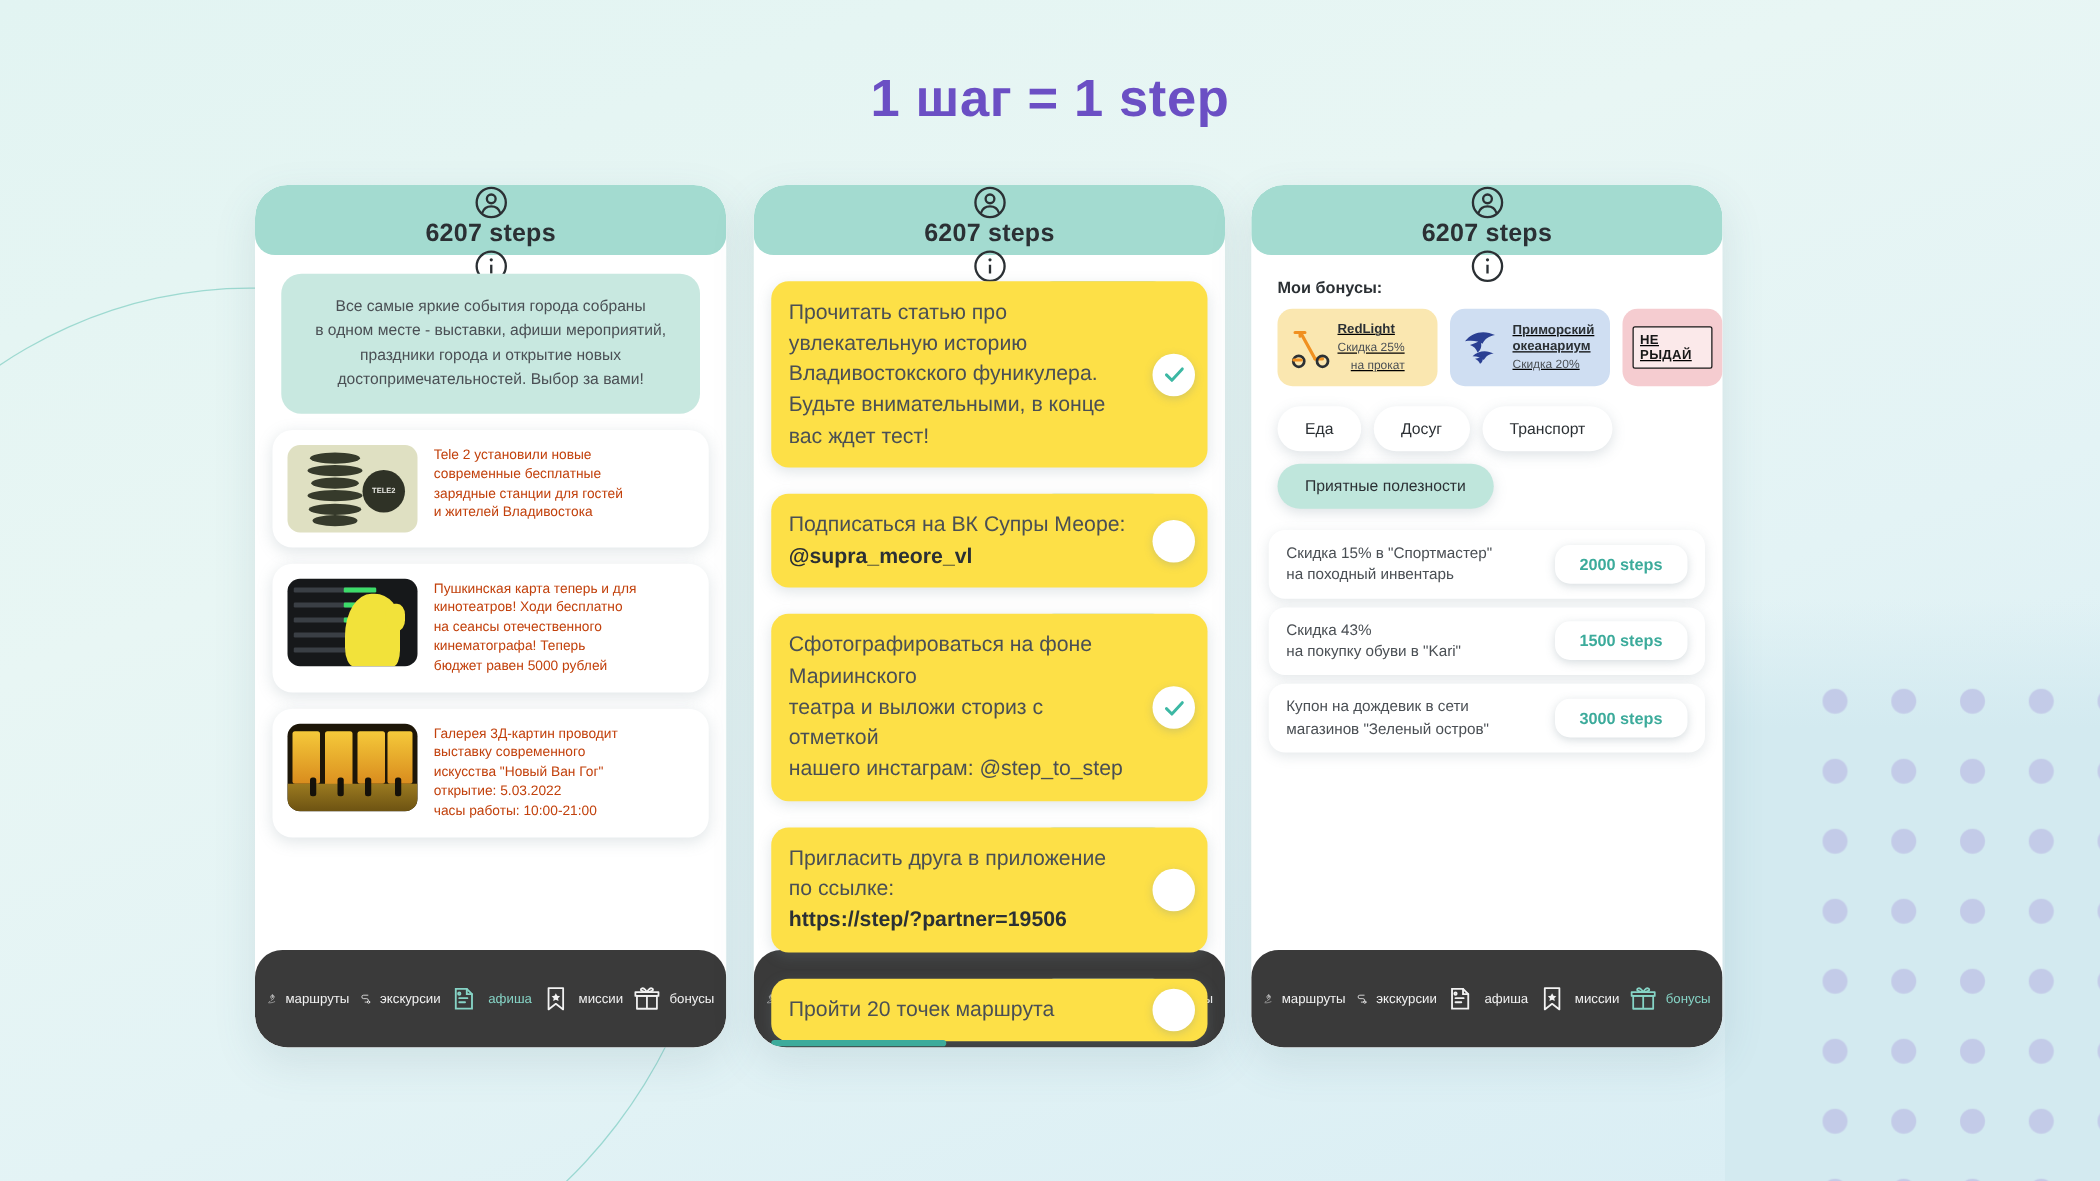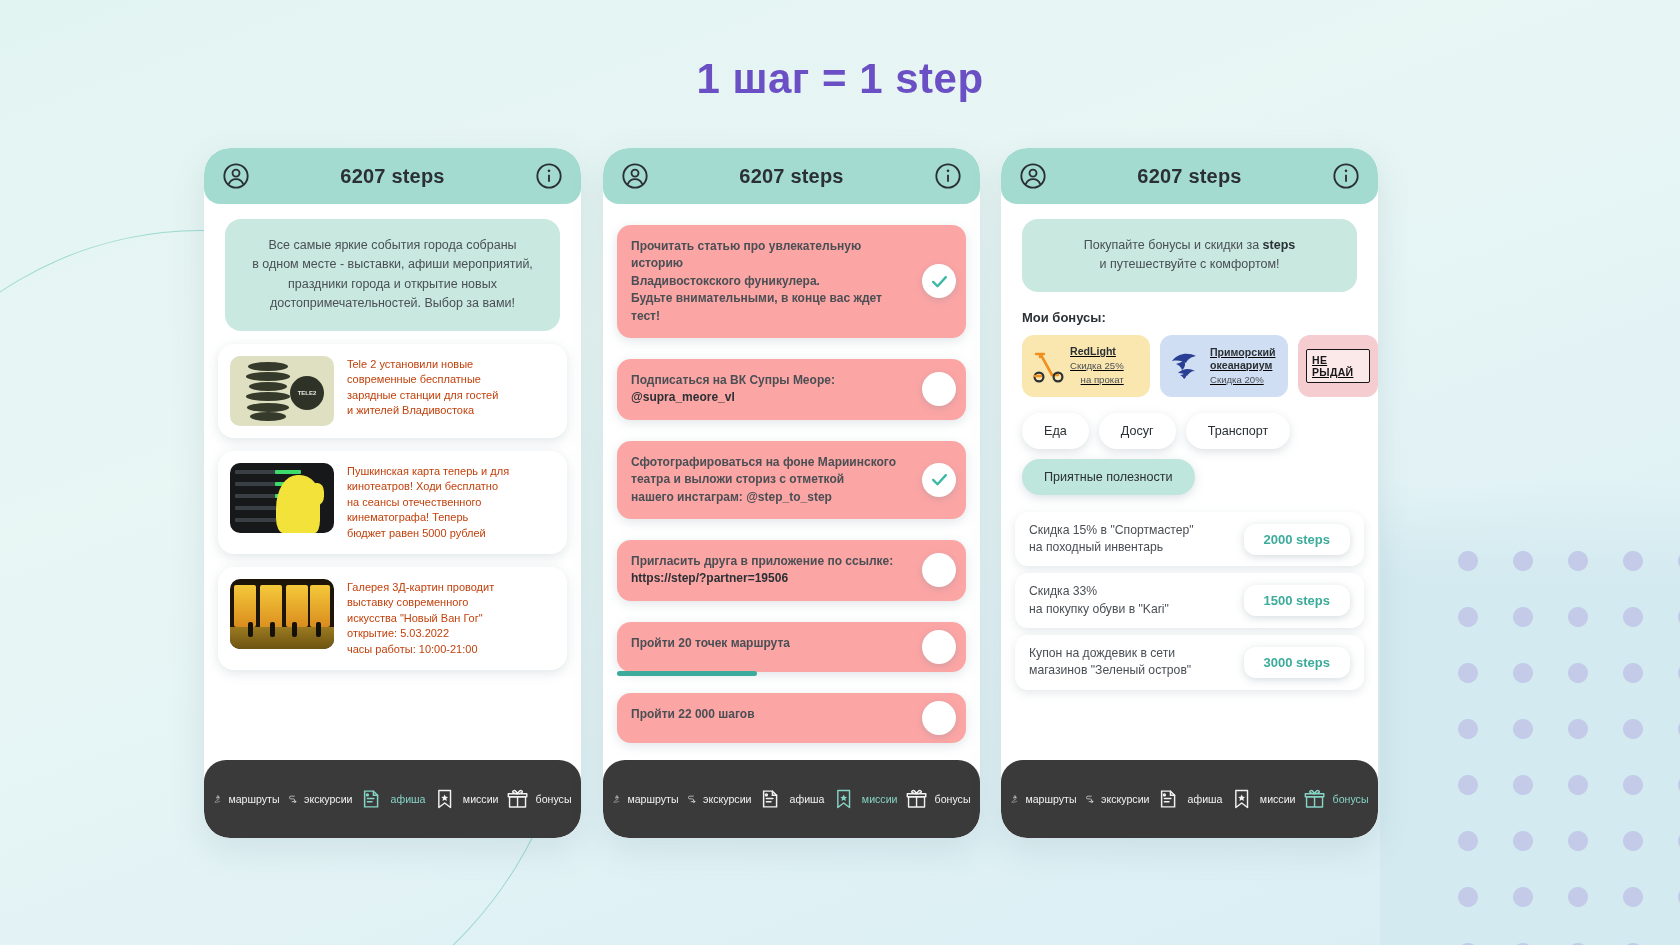--- a/index.html
+++ b/index.html
@@ -54,20 +54,21 @@
   #phone-1 { left: 204px; }
   #phone-2 { left: 603px; }
   #phone-3 { left: 1001px; }
 
   .phone-header {
     height: 56px;
     background: #a3dbd0;
     border-radius: 26px 26px 16px 16px;
     display: flex; align-items: center; justify-content: space-between;
     padding: 0 18px;
+    flex-direction: column;
   }
   .phone-header .title {
     font-size: 20px; font-weight: bold; color: #2b3034; letter-spacing: .2px;
   }
   .icon-btn { width: 28px; height: 28px; display: block; }
 
   .phone-body {
     position: relative;
     height: calc(100% - 56px);
     padding: 0 14px;
@@ -153,27 +154,26 @@
   .mission-item { position: relative; margin-bottom: 7px; }
   .steps-chip {
     position: absolute; right: 34px; top: 0;
     background: #a9ded3; color: #31373c;
     font-size: 12.5px; padding: 4px 19px 7px 19px;
     border-radius: 10px 10px 0 0;
     z-index: 1;
   }
   .mission-card {
     position: relative; margin-top: 21px;
-    background: #fca5a5; border-radius: 14px;
+    background: #fde047; border-radius: 14px;
     box-shadow: 0 3px 11px rgba(120,140,150,.22);
     padding: 13px 58px 13px 14px;
     min-height: 50px;
-    font-size: 12px; line-height: 1.45; color: #4a4f54;
+    font-size: 17px; line-height: 1.45; color: #4a4f54;
     z-index: 2;
-    font-weight: bold;
   }
   .mission-card b { color: #2b3034; }
   .mission-check {
     position: absolute; right: 10px; top: 50%; transform: translateY(-50%);
     width: 34px; height: 34px; border-radius: 50%;
     background: #fff; box-shadow: 0 2px 7px rgba(120,140,150,.3);
     display: flex; align-items: center; justify-content: center;
   }
   .mission-check svg { width: 19px; height: 19px; }
   .mission-progress {
@@ -528,26 +528,20 @@
     <span class="icon-btn">
       <svg viewBox="0 0 24 24" fill="none" stroke="#2b3034" stroke-width="1.6">
         <circle cx="12" cy="12" r="10"></circle>
           <path d="M12 11v6"></path>
           <circle cx="12" cy="7.6" r="1.1" fill="#2b3034" stroke="none"></circle>
       </svg>
     </span>
   </div>
 
   <div class="phone-body">
-    <div class="banner">
-      <div>
-        <span>Покупайте бонусы и скидки за </span><b>steps</b>
-      </div>
-      <div>и путешествуйте с комфортом!</div>
-    </div>
 
     <div class="section-label">Мои бонусы:</div>
 
     <div class="bonus-row">
       <div class="bonus-card b-redlight">
         <svg width="34" height="40" viewBox="0 0 34 40">
           <path d="M6 8h8M10 8v3" stroke="#f09020" stroke-width="2.4" stroke-linecap="round"></path>
           <path d="M11 9L22 29" stroke="#f09020" stroke-width="2.6" stroke-linecap="round"></path>
           <path d="M22 29h6" stroke="#f09020" stroke-width="2.6" stroke-linecap="round"></path>
           <circle cx="9" cy="31" r="4.4" fill="none" stroke="#2b3034" stroke-width="2.2"></circle>
@@ -590,21 +584,21 @@
     <div class="offer-list">
       <div class="offer-row">
         <div class="offer-text">
           <div>Скидка 15% в "Спортмастер"</div>
           <div>на походный инвентарь</div>
         </div>
         <div class="offer-price">2000 steps</div>
       </div>
       <div class="offer-row">
         <div class="offer-text">
-          <div>Скидка 33%</div>
+          <div>Скидка 43%</div>
           <div>на покупку обуви в "Kari"</div>
         </div>
         <div class="offer-price">1500 steps</div>
       </div>
       <div class="offer-row">
         <div class="offer-text">
           <div>Купон на дождевик в сети</div>
           <div>магазинов "Зеленый остров"</div>
         </div>
         <div class="offer-price">3000 steps</div>

